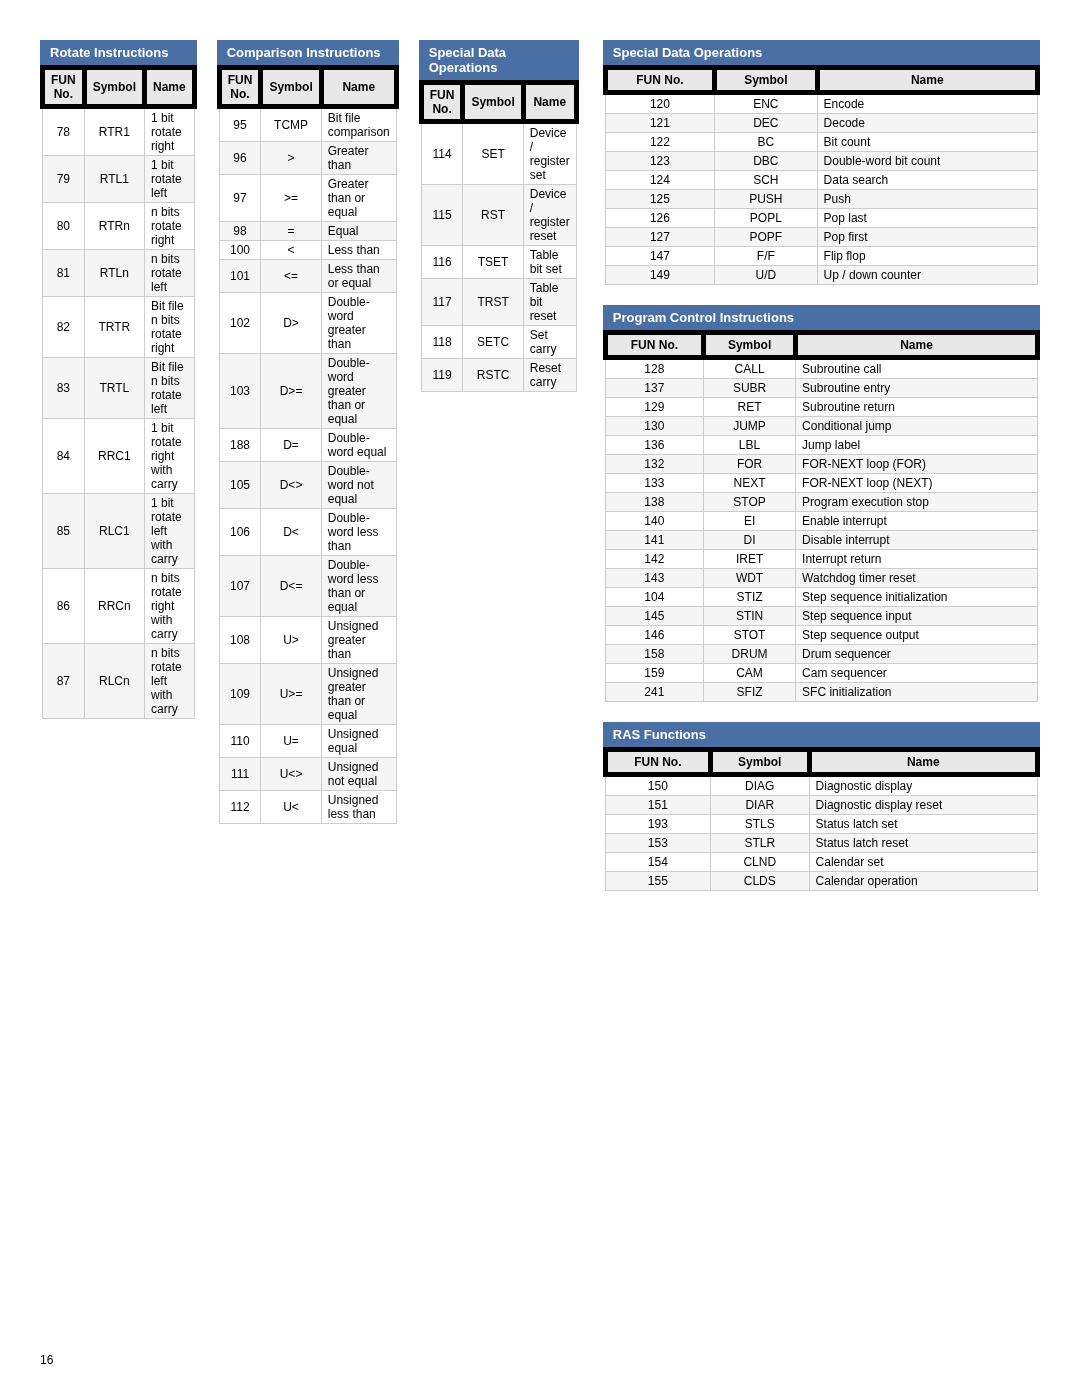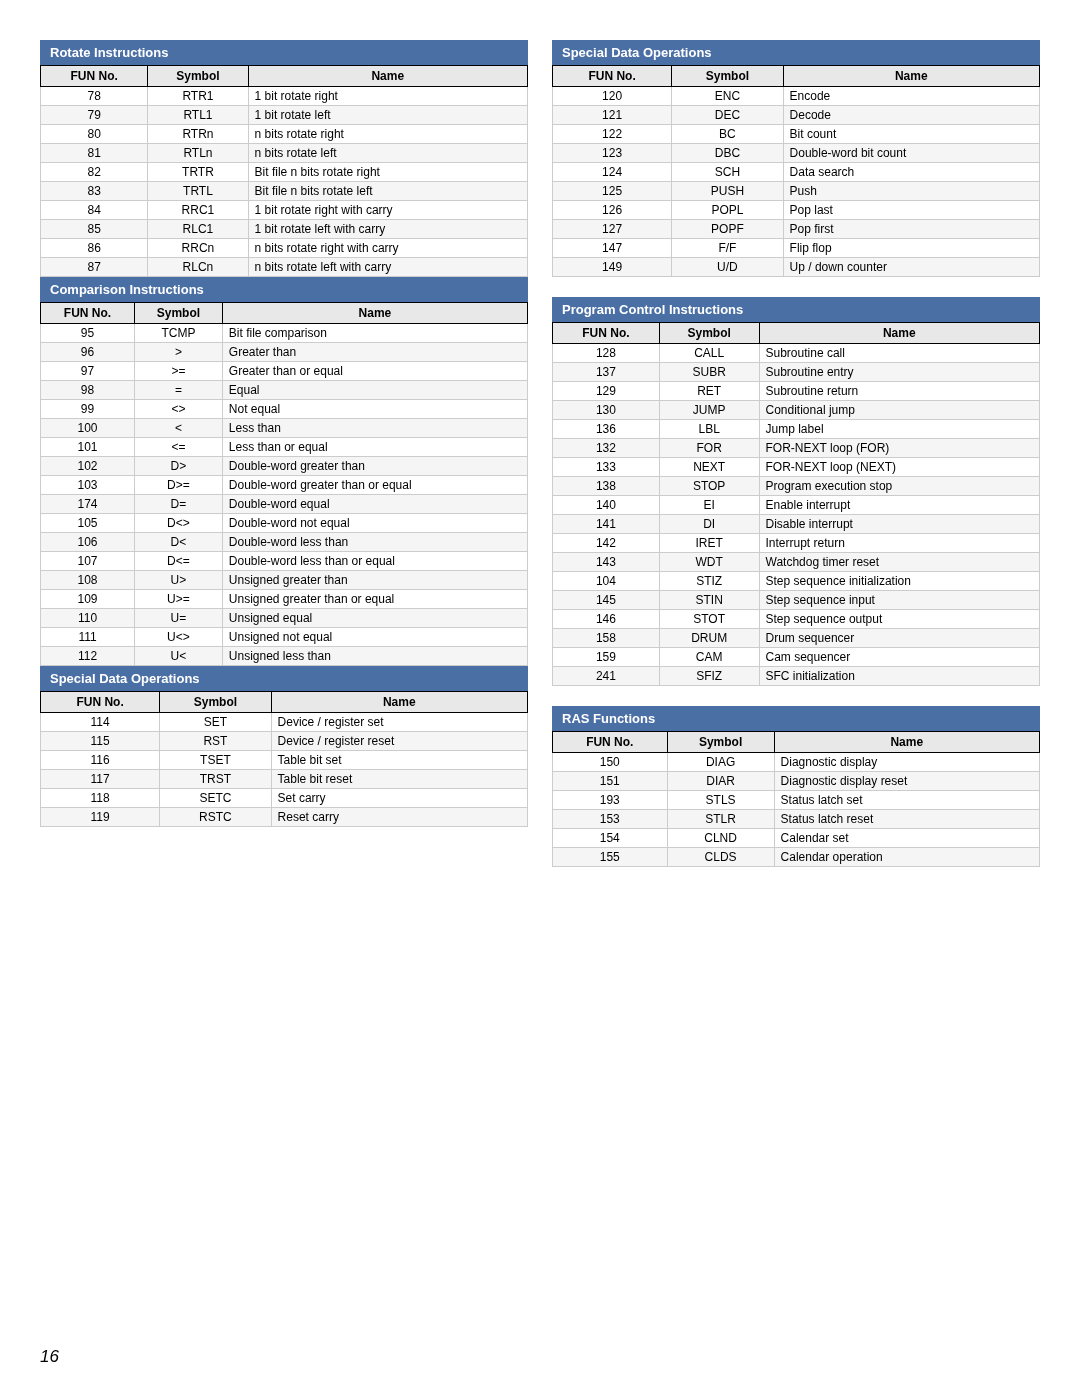--- a/index.html
+++ b/index.html
@@ -13,21 +13,22 @@
       min-height: 1397px;
     }
     .page-layout {
       display: flex;
       gap: 24px;
       align-items: flex-start;
     }
     .left-col {
       flex: 1;
       display: flex;
-      flex-direction: column;
+      flex-direction: row;
+      gap: 20px;
     }
     .right-col {
       flex: 1;
       display: flex;
       flex-direction: column;
       gap: 20px;
     }
     .table-section {
       width: 100%;
     }
@@ -39,21 +40,21 @@
       padding: 5px 10px;
       margin-bottom: 0;
     }
     table {
       width: 100%;
       border-collapse: collapse;
       font-size: 12px;
     }
     table thead tr th {
       background: #e8e8e8;
-      border: 1px solid #000000;
+      border: 5px solid #000000;
       padding: 3px 6px;
       text-align: center;
       font-weight: bold;
     }
     table tbody tr td {
       border: 1px solid #ccc;
       padding: 2px 6px;
     }
     table tbody tr td:first-child {
       text-align: center;
@@ -61,22 +62,21 @@
     table tbody tr td:nth-child(2) {
       text-align: center;
     }
     table tbody tr:nth-child(even) {
       background: #f5f5f5;
     }
     .page-number {
       position: fixed;
       bottom: 30px;
       left: 40px;
-      font-size: 17px;
-      font-style: italic;
+      font-size: 12px;
     }
   </style>
 </head>
 <body>
 
 <div class="page-layout">
   <div class="left-col">
 
     <div class="table-section">
       <div class="section-header">Rotate Instructions</div>
@@ -168,46 +168,41 @@
               <td>97</td>
               <td>&gt;=</td>
               <td>Greater than or equal</td>
             </tr>
             <tr>
               <td>98</td>
               <td>=</td>
               <td>Equal</td>
             </tr>
             <tr>
-              <td>99</td>
-              <td>&lt;&gt;</td>
-              <td>Not equal</td>
-            </tr>
-            <tr>
               <td>100</td>
               <td>&lt;</td>
               <td>Less than</td>
             </tr>
             <tr>
               <td>101</td>
               <td>&lt;=</td>
               <td>Less than or equal</td>
             </tr>
             <tr>
               <td>102</td>
               <td>D&gt;</td>
               <td>Double-word greater than</td>
             </tr>
             <tr>
               <td>103</td>
               <td>D&gt;=</td>
               <td>Double-word greater than or equal</td>
             </tr>
             <tr>
-              <td>174</td>
+              <td>188</td>
               <td>D=</td>
               <td>Double-word equal</td>
             </tr>
             <tr>
               <td>105</td>
               <td>D&lt;&gt;</td>
               <td>Double-word not equal</td>
             </tr>
             <tr>
               <td>106</td>

